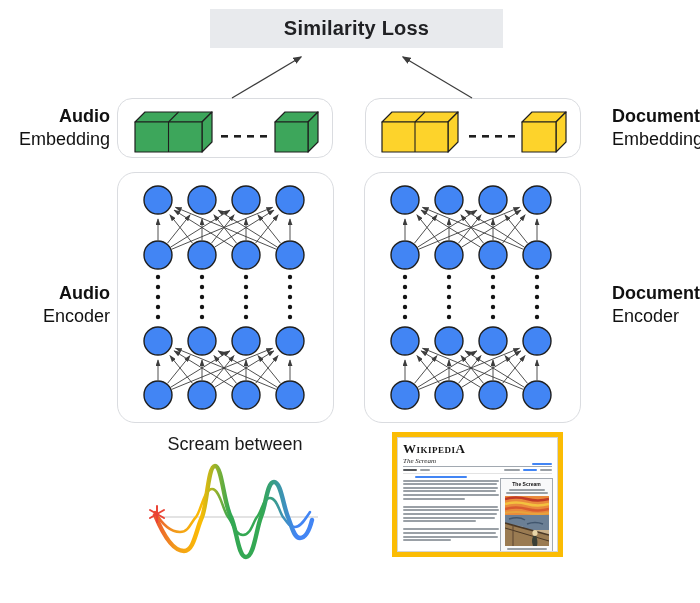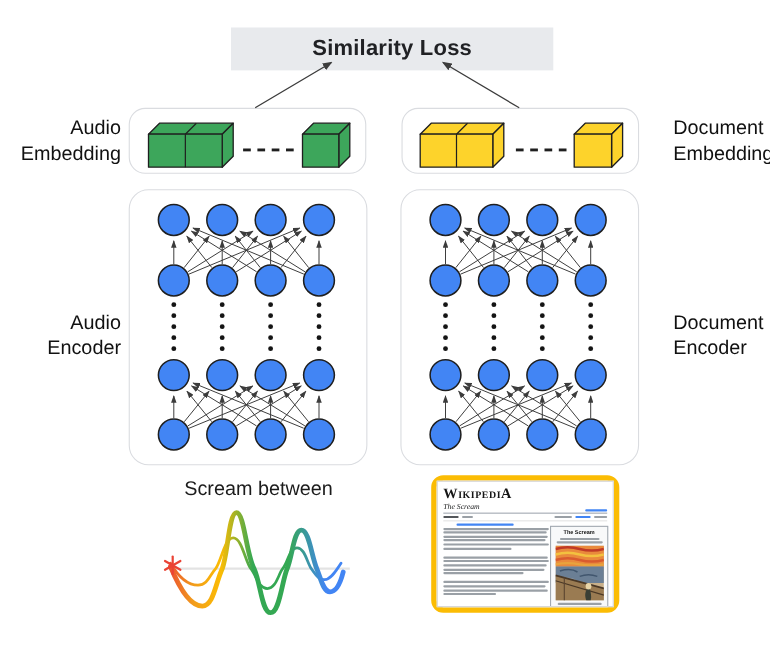--- a/index.html
+++ b/index.html
@@ -4,40 +4,40 @@
 <style>
   html,body{margin:0;padding:0;background:#ffffff;}
   .canvas{
     position:relative;width:700px;height:603px;background:#ffffff;overflow:hidden;
     font-family:"Liberation Sans",sans-serif;color:#202124;
   }
   svg{display:block;}
   .overlay{position:absolute;left:0;top:0;pointer-events:none;z-index:6;}
 
   .loss-box{
-    position:absolute;left:210px;top:25px;width:293px;height:39px;
+    position:absolute;left:210px;top:9px;width:293px;height:39px;
     background:#E8EAED;display:flex;align-items:center;justify-content:center;
     font-size:20px;font-weight:600;letter-spacing:.2px;color:#202124;z-index:2;
   }
 
   .emb-box,.enc-box{
     position:absolute;background:#fff;border:1.5px solid #DADCE0;border-radius:15px;
     box-sizing:border-box;z-index:2;
   }
   .emb-box{width:216px;height:60px;top:98px;}
   .emb-box.left{left:117px;}
   .emb-box.right{left:365px;}
   .enc-box{width:217px;height:251px;top:172px;border-radius:18px;}
   .enc-box.left{left:117px;}
   .enc-box.right{left:364px;}
 
   .side-label{position:absolute;font-size:18px;line-height:23px;color:#111;z-index:3;}
   .side-label.leftside{left:0;width:110px;text-align:right;}
   .side-label.rightside{left:612px;width:95px;text-align:left;white-space:nowrap;}
-  .side-label .b{font-weight:400;}
+  .side-label .b{font-weight:700;}
   .lbl-emb{top:105px;}
   .lbl-enc{top:282px;}
 
   .scream-caption{
     position:absolute;left:135px;top:434px;width:200px;text-align:center;
     font-size:18px;font-weight:500;color:#1b1b1b;z-index:3;
   }
   .waveform{position:absolute;left:130px;top:450px;z-index:2;}
 
   
@@ -325,21 +325,21 @@
     <line x1="151" y1="517" x2="318" y2="517" stroke="#E3E3E3" stroke-width="2"></line>
     <path fill="none" stroke="url(#wavegrad)" stroke-width="4.4" stroke-linecap="round" d="M155,515 C164,537 174,551 184,551 C194,551 196,530 202,517 C207,505 208,466 215,466 C222,466 224,505 231,517 C237,530 238,557 246,557 C254,557 256,530 261,517 C266,505 267,482 274,482 C281,482 283,505 288,517 C292,527 294,538 300,538 C306,538 310,528 312,520"></path>
     <path fill="none" stroke="url(#wavegrad)" stroke-width="2.5" stroke-linecap="round" d="M155,512 C162,524 171,532 180,532 C189,532 191,522 196,517 C201,511 204,489 212,489 C220,489 223,511 228,517 C233,523 235,535 243,535 C251,535 253,522 257,517 C262,511 263,498 270,498 C277,498 279,511 283,517 C287,522 289,527 295,527 C301,527 306,518 310,512"></path>
     <g stroke-width="2" stroke-linecap="round" class="wave-star">
       <line x1="157" y1="506" x2="157" y2="522" stroke="#EA4335"></line>
       <line x1="150" y1="510" x2="164" y2="518" stroke="#EA4335"></line>
       <line x1="150" y1="518" x2="164" y2="510" stroke="#EA4335"></line>
     </g>
   </svg>
 
-  <div class="wiki-frame" style="border-color: rgb(251, 188, 4); border-radius: 11px;">
+  <div class="wiki-frame" style="border-color: rgb(251, 188, 4);">
     <div class="wiki-page">
       <div class="wiki-wordmark">WikipediA</div>
       <div class="wiki-titlebar">
         <span class="wiki-title">The Scream</span>
         <span class="skel blue" style="width:20px"></span>
       </div>
       <div class="wiki-tabs">
         <span class="barrow">
           <span class="skel dark" style="width:14px"></span>
           <span class="skel" style="width:10px"></span>

